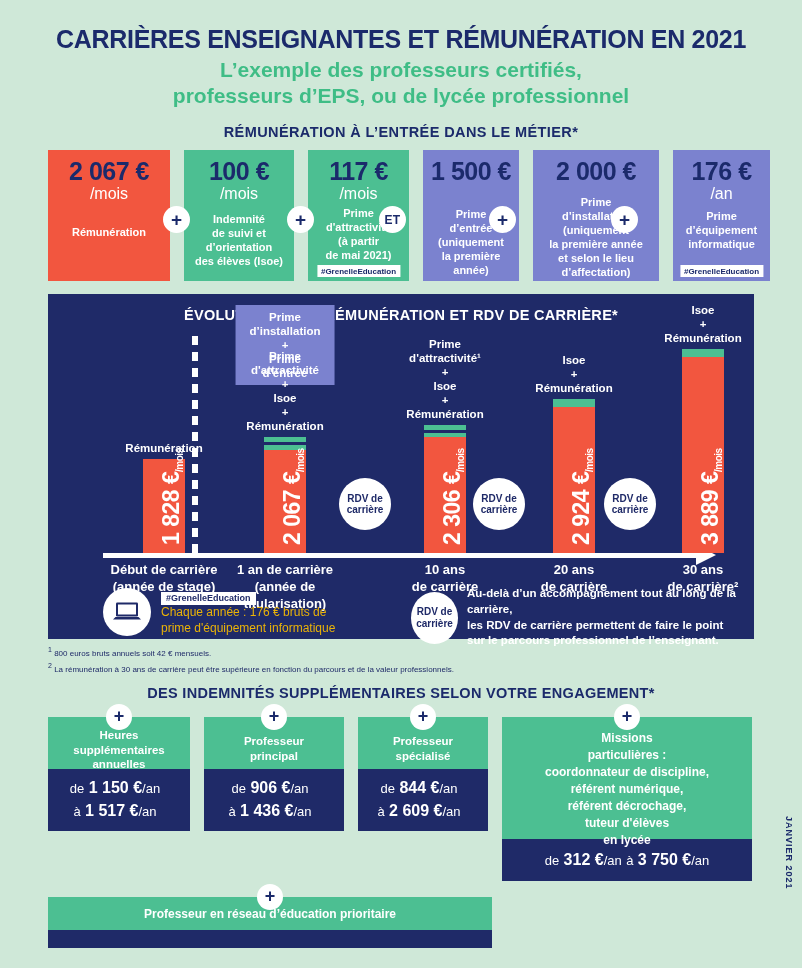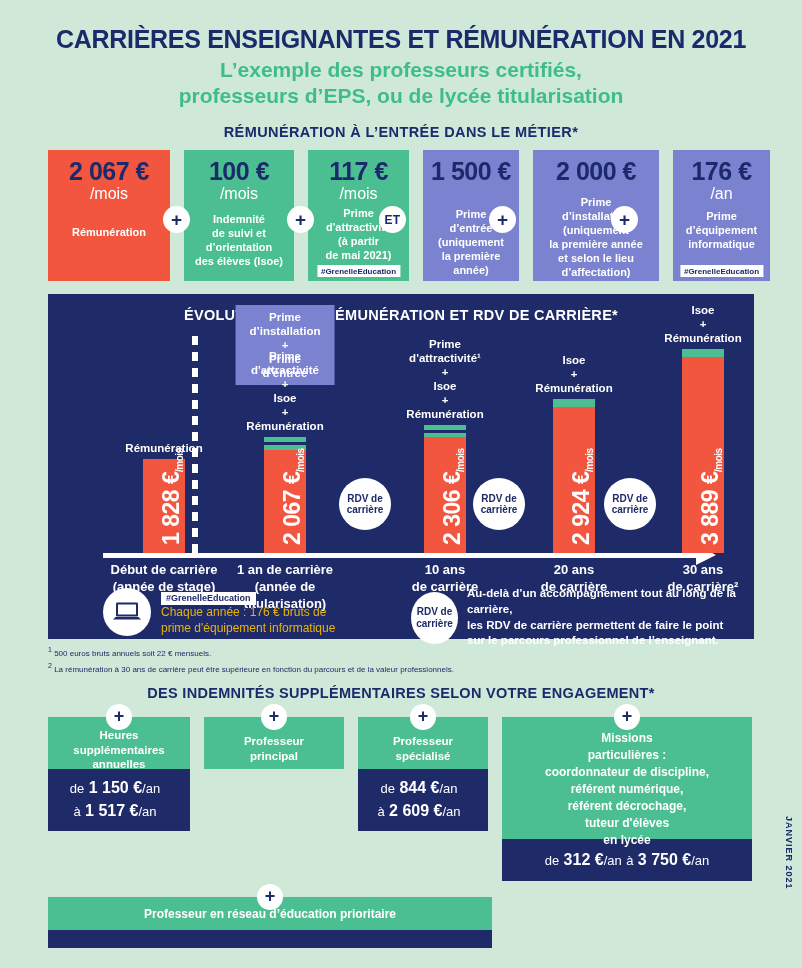--- a/index.html
+++ b/index.html
@@ -200,21 +200,21 @@
   }
 </style>
 </head>
 <body>
 
 <div class="page">
 
   <div class="title1">CARRIÈRES ENSEIGNANTES ET RÉMUNÉRATION EN 2021</div>
   <div class="title2">
     <div>L’exemple des professeurs certifiés,</div>
-    <div>professeurs d’EPS, ou de lycée titularisation</div>
+    <div>professeurs d’EPS, ou de lycée professionnel</div>
   </div>
 
   <div class="section-title" style="margin-top:16px;">RÉMUNÉRATION À L’ENTRÉE DANS LE MÉTIER*</div>
 
   <div class="entry-row">
     <div class="ecard red">
       <div class="amount">2 067 €</div>
       <div class="per">/mois</div>
       <div class="desc" style="margin-top:22px;"><span>Rémunération</span></div>
     </div>
@@ -400,21 +400,21 @@
         <div class="txt">
           <div>Au-delà d’un accompagnement tout au long de la carrière,</div>
           <div>les RDV de carrière permettent de faire le point</div>
           <div>sur le parcours professionnel de l’enseignant.</div>
         </div>
       </div>
     </div>
   </div>
 
   <div class="footnotes">
-    <div><sup>1</sup> <span>500 euros bruts annuels soit 22 € mensuels.</span></div>
+    <div><sup>1</sup> <span>800 euros bruts annuels soit 42 € mensuels.</span></div>
     <div><sup>2</sup> <span>La rémunération à 30 ans de carrière peut être supérieure en fonction du parcours et de la valeur professionnels.</span></div>
   </div>
 
   <div class="bottom-title">DES INDEMNITÉS SUPPLÉMENTAIRES SELON VOTRE ENGAGEMENT*</div>
 
   <div class="ind-wrap">
     <div class="ind-row">
 
       <div class="icard" style="width:142px;">
         <div class="plus-top">+</div>
@@ -424,20 +424,24 @@
         <div class="body">
           <div><span class="unit">de</span> <b>1 150 €</b><span class="unit">/an</span></div>
           <div><span class="unit">à</span> <b>1 517 €</b><span class="unit">/an</span></div>
         </div>
       </div>
 
       <div class="icard" style="width:140px;">
         <div class="plus-top">+</div>
         <div class="head" style="white-space:pre-line;height:52px;box-sizing:border-box;padding-top:17px;">Professeur
 principal</div>
+        <div class="body">
+          <div><span class="unit">de</span> <b>906 €</b><span class="unit">/an</span></div>
+          <div><span class="unit">à</span> <b>1 436 €</b><span class="unit">/an</span></div>
+        </div>
       </div>
 
       <div class="icard" style="width:130px;">
         <div class="plus-top">+</div>
         <div class="head" style="white-space:pre-line;height:52px;box-sizing:border-box;padding-top:17px;">Professeur
 spécialisé</div>
         <div class="body">
           <div><span class="unit">de</span> <b>844 €</b><span class="unit">/an</span></div>
           <div><span class="unit">à</span> <b>2 609 €</b><span class="unit">/an</span></div>
         </div>

